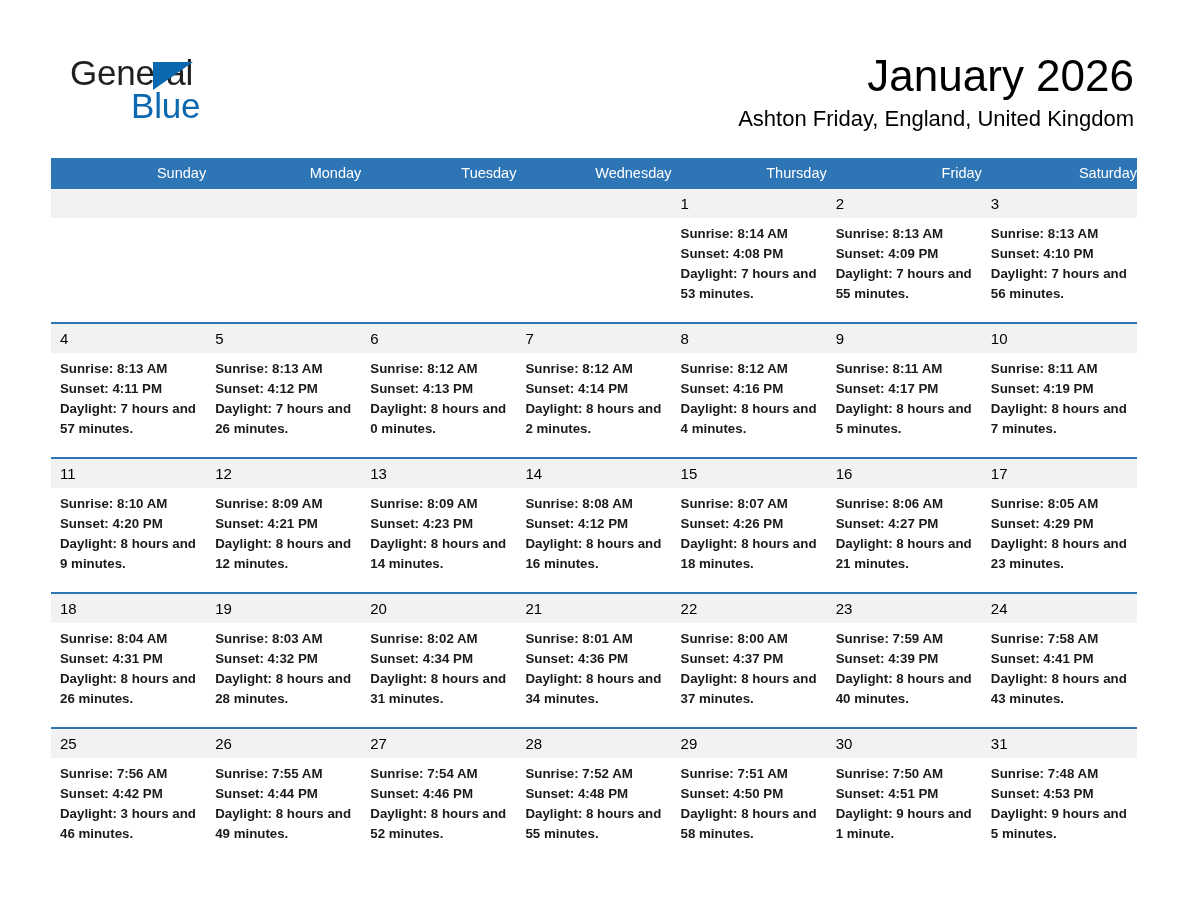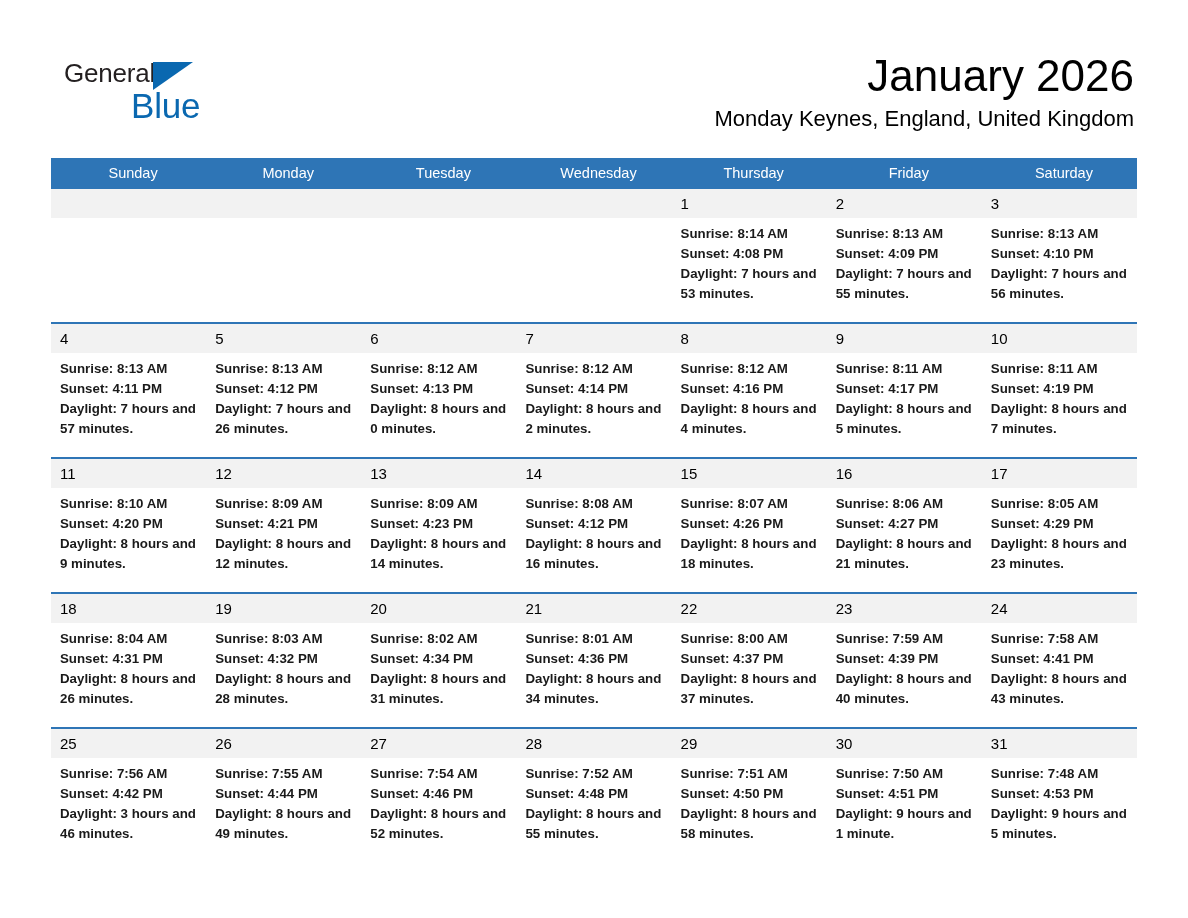--- a/index.html
+++ b/index.html
@@ -32,23 +32,23 @@
   }
   .logo {
     position: absolute;
     left: 58px;
     top: 53px;
     width: 330px;
     height: 72px;
   }
   .logo-general {
     position: absolute;
-    left: 6px;
+    left: 12px;
     top: 0;
-    font-size: 26px;
+    font-size: 35px;
     line-height: 40px;
     color: #231f20;
     letter-spacing: -0.2px;
     font-weight: 400;
   }
   .logo-triangle {
     position: absolute;
     left: 95px;
     top: 9px;
     width: 0;
@@ -98,21 +98,21 @@
     border-collapse: collapse;
     table-layout: fixed;
   }
   .calendar col { width: 155.14px; }
 
   .calendar thead th {
     background: #2e75b6;
     color: #ffffff;
     font-size: 14.5px;
     font-weight: 400;
-    text-align: center;
+    text-align: right;
     padding: 7px 0 8px 9px;
     height: 15px;
     vertical-align: middle;
     white-space: nowrap;
   }
 
   .week-row td {
     vertical-align: top;
     padding: 0;
     border-top: 2px solid #2e75b6;
@@ -157,21 +157,21 @@
   <div class="header">
 
     <div class="logo">
       <span class="logo-general">General</span>
       <span class="logo-triangle"></span>
       <span class="logo-blue">Blue</span>
     </div>
 
     <div class="title-block">
       <div class="cal-title">January 2026</div>
-      <div class="cal-subtitle">Monday Keynes, England, United Kingdom</div>
+      <div class="cal-subtitle">Ashton Friday, England, United Kingdom</div>
     </div>
 
   </div>
 
   <table class="calendar">
     <colgroup>
       <col>
         <col>
         <col>
         <col>

